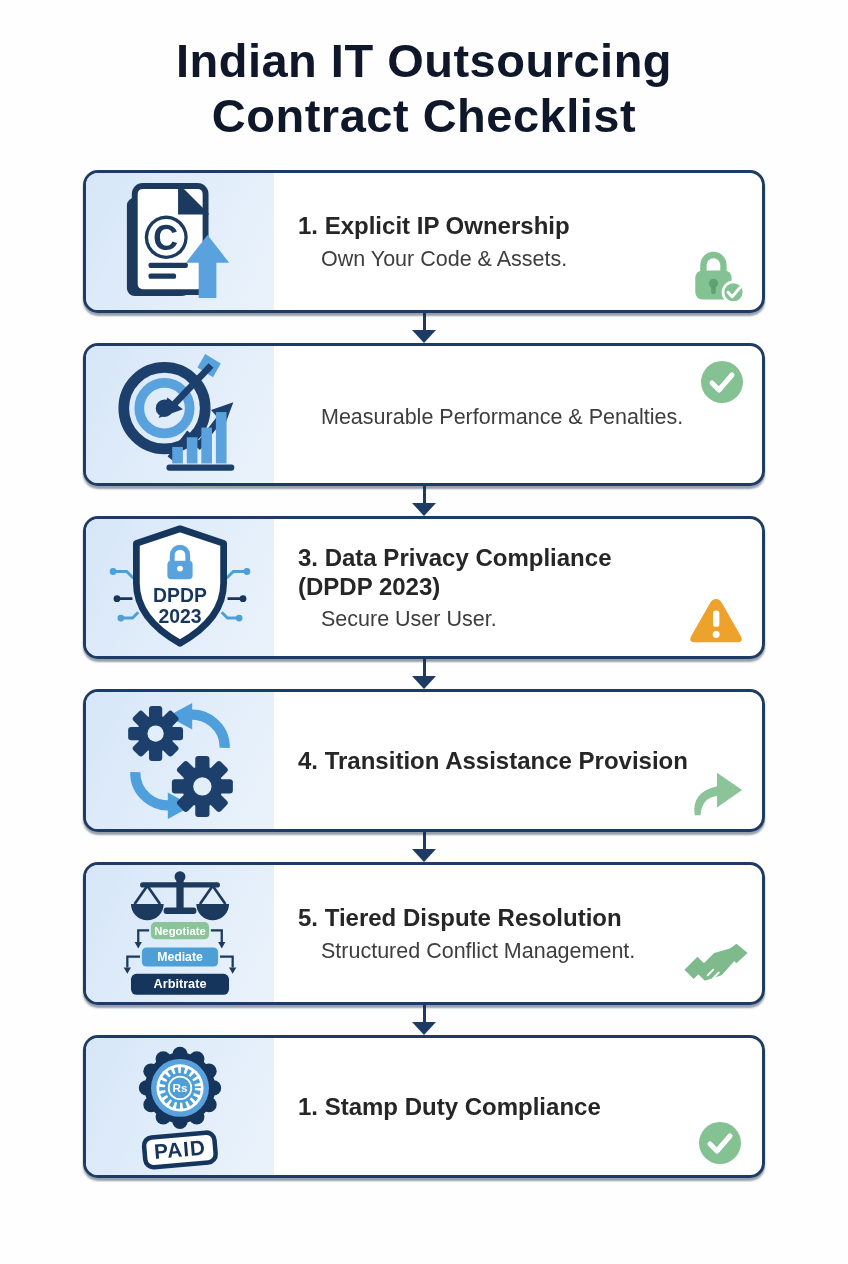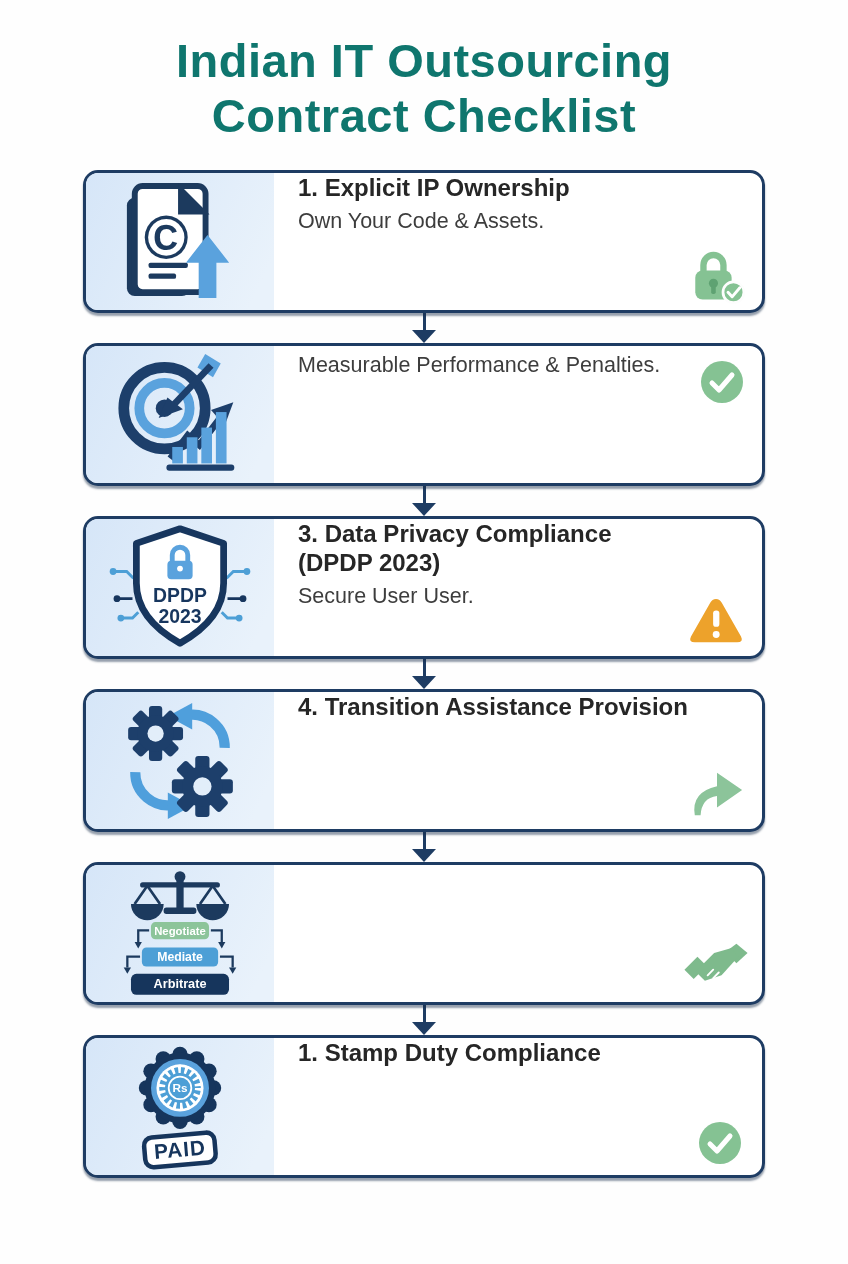--- a/index.html
+++ b/index.html
@@ -3,39 +3,39 @@
 <meta charset="utf-8">
 <style>
   html,body { margin:0; padding:0; }
   body {
     width:848px; height:1264px; background:#fefefe;
     font-family:"Liberation Sans", sans-serif;
     overflow:hidden;
   }
   .page-title {
     padding-top:34px; text-align:center;
-    font-size:47px; font-weight:700; color:#0f766e;
+    font-size:47px; font-weight:700; color:#0f172a;
     line-height:1.17; letter-spacing:.5px;
   }
   .stack { width:682px; margin:26px auto 0; display:flex; flex-direction:column; align-items:center; }
   .card {
     position:relative; width:682px; height:143px; box-sizing:border-box;
     background:#ffffff; border:3px solid #1e3c63; border-radius:15px;
     box-shadow:0 3px 2px rgba(23,44,74,.45);
     display:flex; overflow:hidden;
   }
   .icon-panel {
     flex:0 0 188px; width:188px;
     background:linear-gradient(115deg,#d6e6f8 0%,#e9f2fb 90%);
     display:flex; align-items:center; justify-content:center;
   }
-  .card-text { flex:1; padding:0 8px 0 24px; display:flex; flex-direction:column; }
+  .card-text { flex:1; padding:0 8px 0 24px; display:flex; flex-direction:column; justify-content:center; }
   .card-title { font-size:24px; font-weight:700; color:#262626; line-height:1.22; }
   .title-line2:empty { display:none; }
-  .card-sub { font-size:21.5px; color:#3d3d3d; margin-top:7px; }
+  .card-sub { font-size:21.5px; color:#3d3d3d; margin-top:7px;margin-left:23px; }
   .status { position:absolute; line-height:0; }
   .pos-br1 { right:14px; bottom:6px; }
   .pos-tr  { right:16px; top:12px; }
   .pos-br3 { right:18px; bottom:10px; }
   .pos-br4 { right:14px; bottom:8px; }
   .pos-br5 { right:14px; bottom:10px; }
   .pos-br6 { right:18px; bottom:8px; }
   .connector { display:flex; flex-direction:column; align-items:center; height:30px; }
   .connector .stem { width:3px; height:17px; background:#1e3c63; }
   .connector .head {
@@ -233,20 +233,24 @@
           <polygon points="134,114 142,114 138,121"></polygon>
         </g>
         <rect x="48" y="64" width="64" height="19" rx="5" fill="#8cc49a"></rect>
         <text x="80" y="78" text-anchor="middle" font-size="12.5" font-weight="bold" fill="#ffffff">Negotiate</text>
         <rect x="38" y="92" width="84" height="21" rx="5" fill="#4d9fd6"></rect>
         <text x="80" y="107" text-anchor="middle" font-size="13.5" font-weight="bold" fill="#ffffff">Mediate</text>
         <rect x="26" y="121" width="108" height="23" rx="6" fill="#16355c"></rect>
         <text x="80" y="137" text-anchor="middle" font-size="14" font-weight="bold" fill="#ffffff">Arbitrate</text>
       </svg>
     </div>
+    <div class="card-text">
+      <div class="card-title">5. Tiered Dispute Resolution</div>
+      <div class="card-sub">Structured Conflict Management.</div>
+    </div>
     <div class="status pos-br5">
       <svg width="64" height="52" viewBox="0 0 68 56">
         <g fill="#7eba8c">
           <polygon points="0,32 14,18 24,28 10,42"></polygon>
           <polygon points="68,14 56,4 44,13 56,25"></polygon>
           <polygon points="12,34 32,14 50,9 58,18 40,38 22,44"></polygon>
         </g>
         <g stroke="#ffffff" stroke-width="2" stroke-linecap="round">
           <line x1="25" y1="38" x2="31" y2="32"></line>
           <line x1="31" y1="41" x2="37" y2="35"></line>

